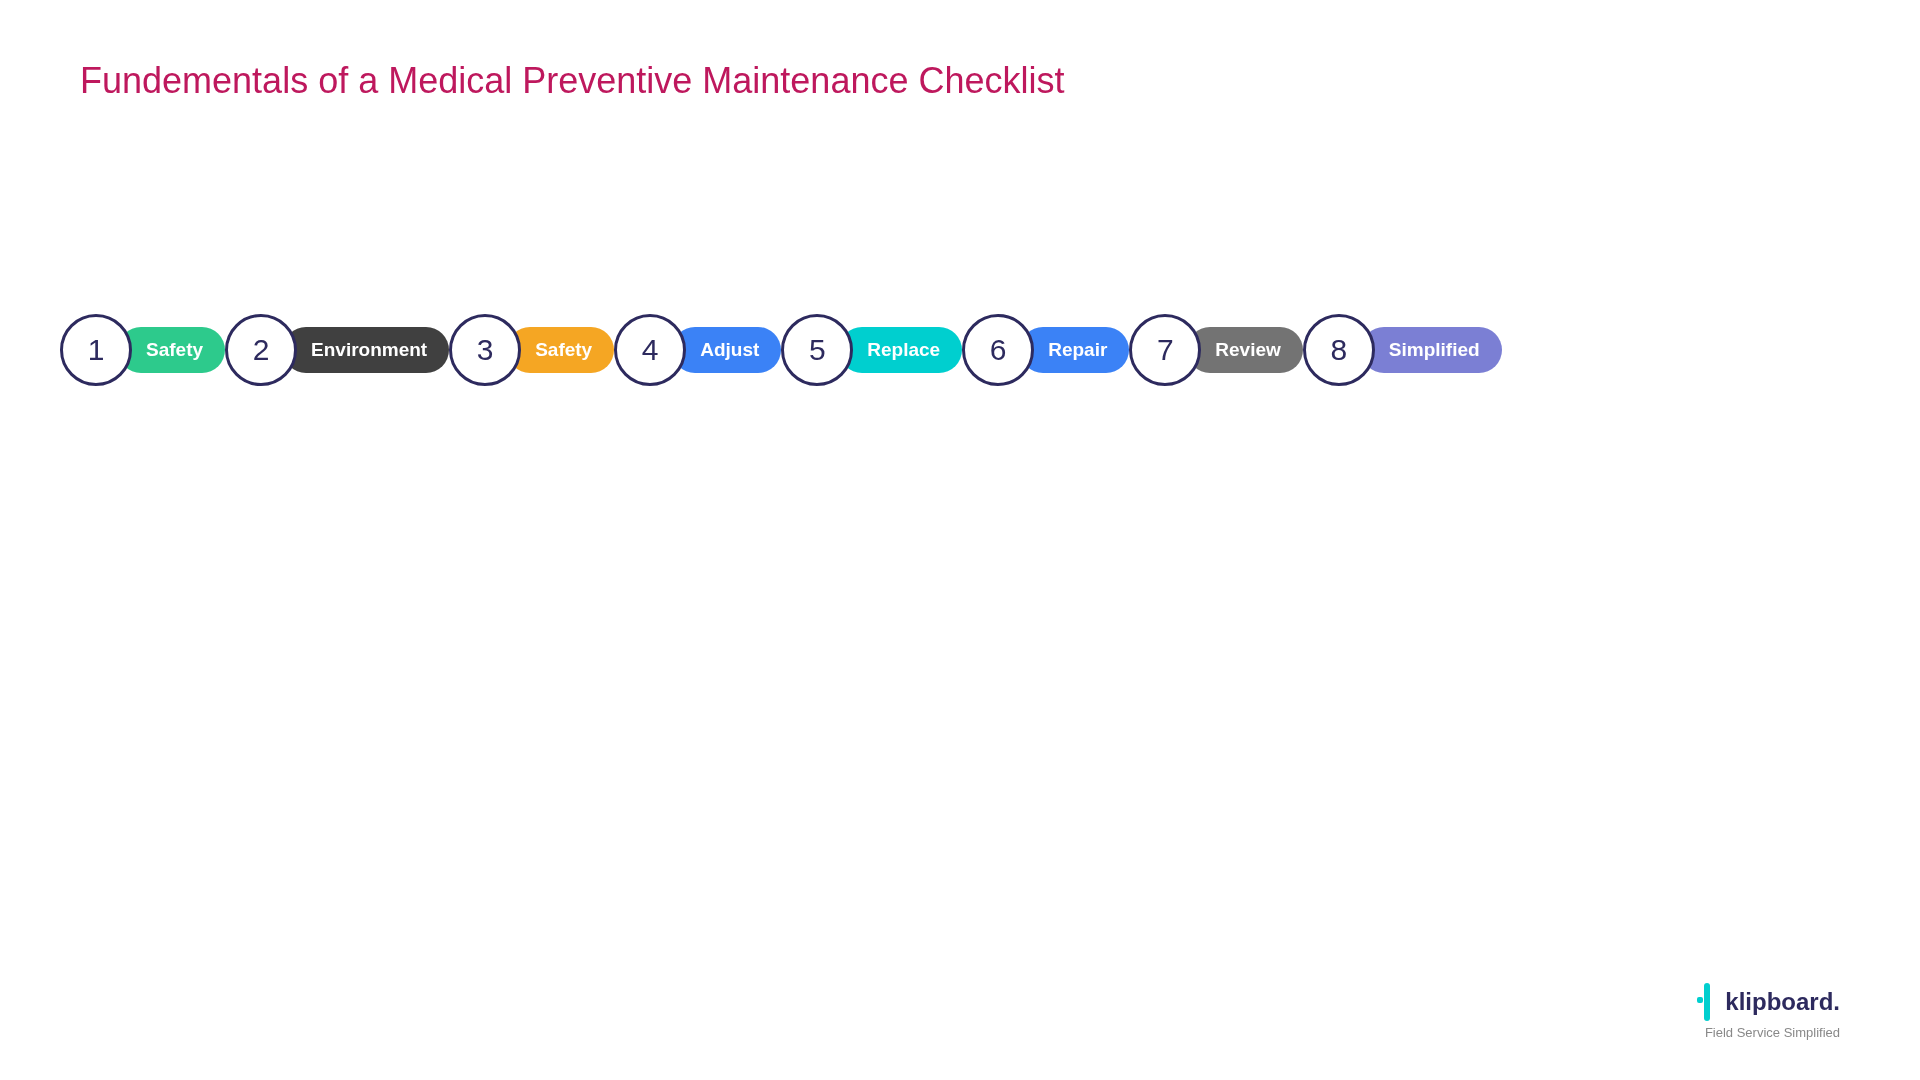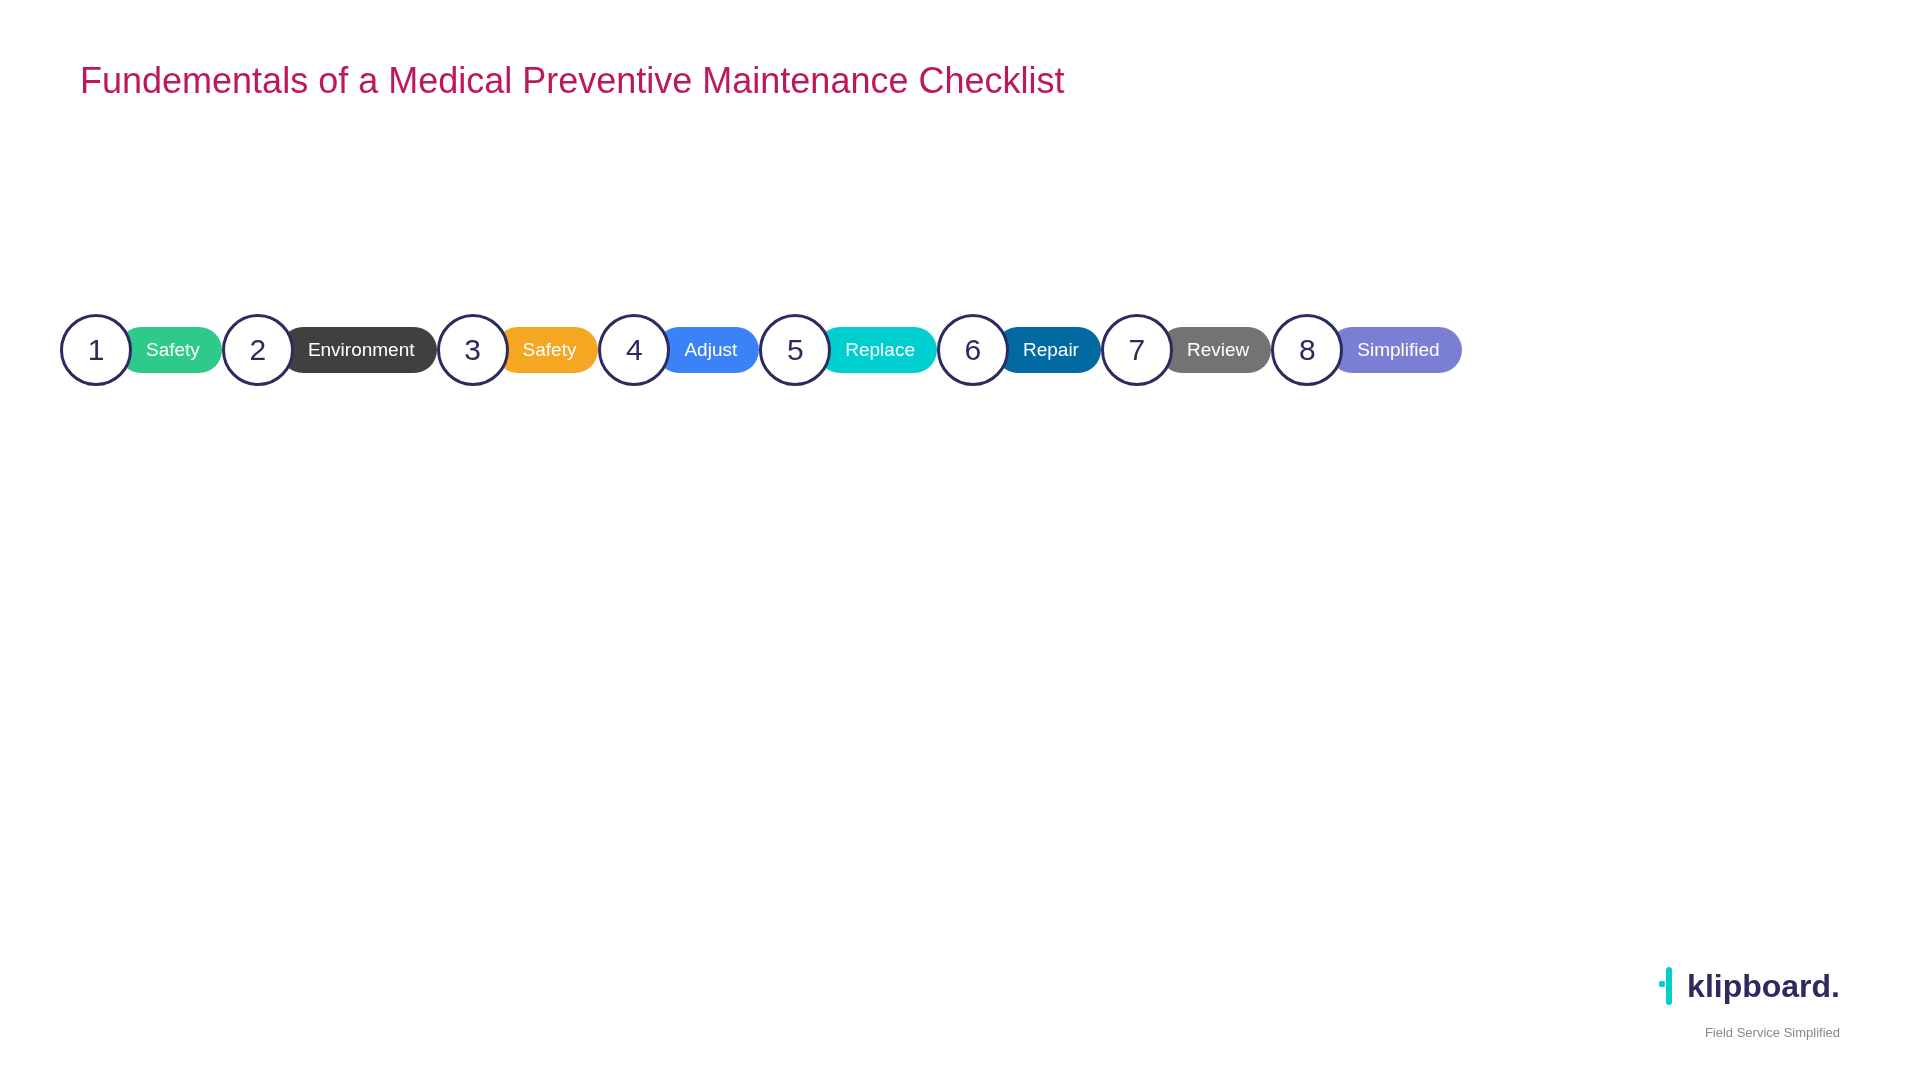--- a/index.html
+++ b/index.html
@@ -31,29 +31,29 @@
       align-items: flex-end;
     }
 
     .logo-row {
       display: flex;
       align-items: center;
       gap: 8px;
     }
 
     .logo-text {
-      font-size: 32px;
+      font-size: 24px;
       font-weight: 700;
       color: #2d2a5e;
     }
 
     .logo-tagline {
       font-size: 13px;
       color: #888;
-      margin-top: 20px;
+      margin-top: 4px;
       text-align: right;
     }
 
     
     .chain {
       position: absolute;
       top: 310px;
       left: 60px;
       display: flex;
       align-items: center;
@@ -83,21 +83,21 @@
       position: relative;
     }
 
     .pill {
       height: 46px;
       border-radius: 23px;
       display: flex;
       align-items: center;
       justify-content: center;
       font-size: 19px;
-      font-weight: 400;
+      font-weight: 700;
       color: #ffffff;
       padding: 0 22px 0 28px;
       margin-left: -14px;
       white-space: nowrap;
     }
   </style>
 </head>
 <body>
 
 <h1 class="page-title">Fundementals of a Medical Preventive Maintenance Checklist</h1>
@@ -119,21 +119,21 @@
     <div class="node">
       <div class="circle">4</div>
       <div class="pill" style="background: #3b82f6;">Adjust</div>
     </div>
     <div class="node">
       <div class="circle">5</div>
       <div class="pill" style="background: rgb(0, 207, 207);">Replace</div>
     </div>
     <div class="node">
       <div class="circle">6</div>
-      <div class="pill" style="background: #0369a1;">Repair</div>
+      <div class="pill" style="background: #3b82f6;">Repair</div>
     </div>
     <div class="node">
       <div class="circle">7</div>
       <div class="pill" style="background: #737373;">Review</div>
     </div>
     <div class="node">
       <div class="circle">8</div>
       <div class="pill" style="background: rgb(123, 127, 212);">Simplified</div>
     </div>
   </div>

